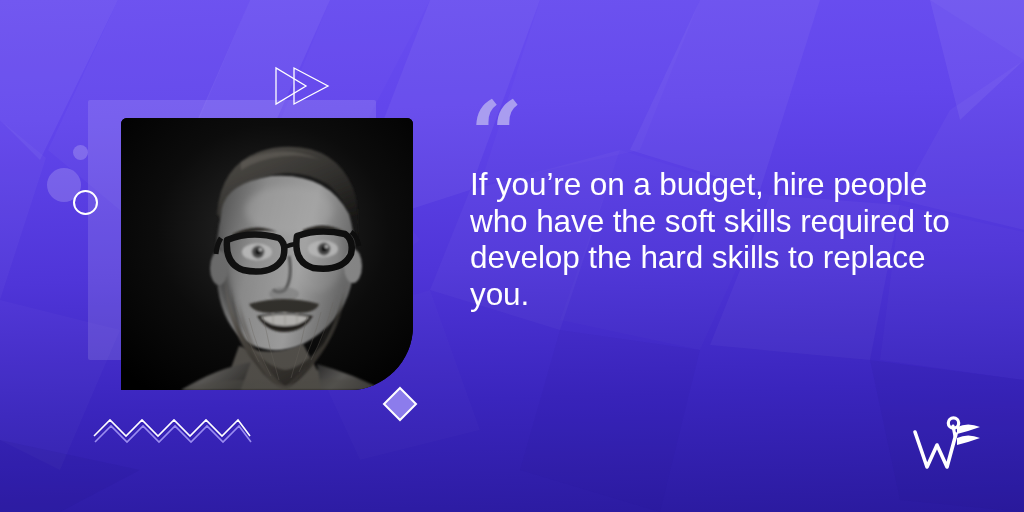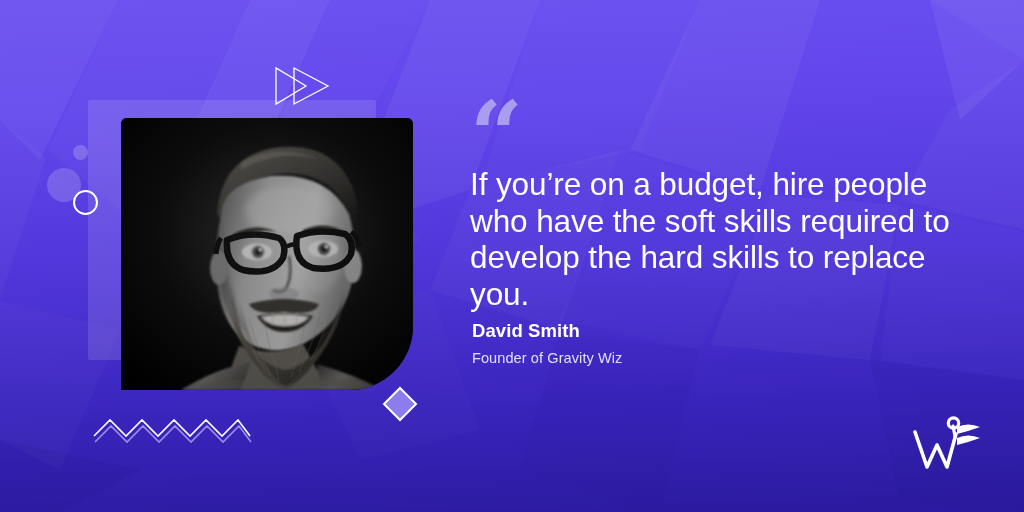--- a/index.html
+++ b/index.html
@@ -319,24 +319,20 @@
 
   <svg class="diamond" viewBox="0 0 38 38">
     <polygon points="19,3 35,19 19,35 3,19" fill="#8c7cec" stroke="#ffffff" stroke-width="2"></polygon>
   </svg>
 
   <div class="quote-block">
     <div class="quote-mark">“</div>
     <div class="quote-text">If you’re on a budget, hire people who have the soft skills required to develop the hard skills to replace you.</div>
   </div>
 
-  <div class="attribution">
-    <p class="attr-name">David Smith</p>
-    <p class="attr-role">Founder of Gravity Wiz</p>
-  </div>
 
   <svg class="logo" viewBox="0 0 72 58">
     <g fill="none" stroke="#ffffff" stroke-width="3.6" stroke-linecap="round" stroke-linejoin="round">
       <path d="M3 16 L15 51 L25 29 L35 51 L44 18"></path>
     </g>
     <g stroke="#ffffff" stroke-width="3.2" fill="none" stroke-linecap="round">
       <path d="M43 20 L41 10"></path>
     </g>
     <circle cx="41.5" cy="7" r="5.2" fill="none" stroke="#ffffff" stroke-width="3.2"></circle>
     <g fill="#ffffff">

